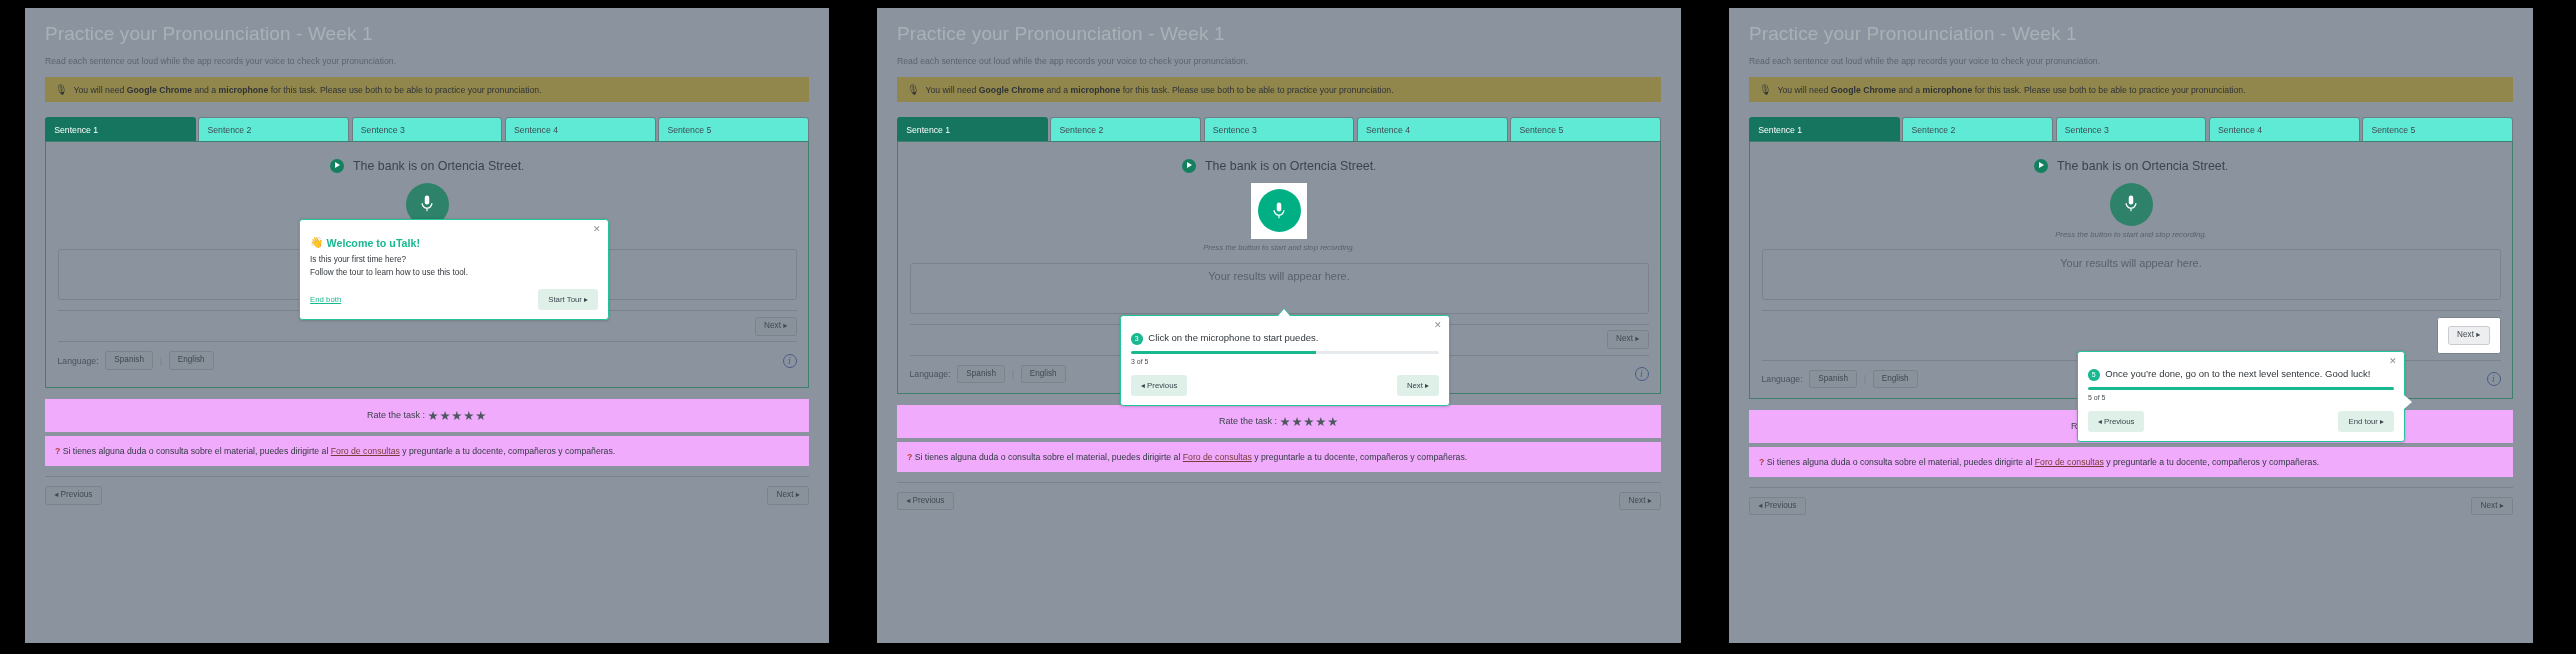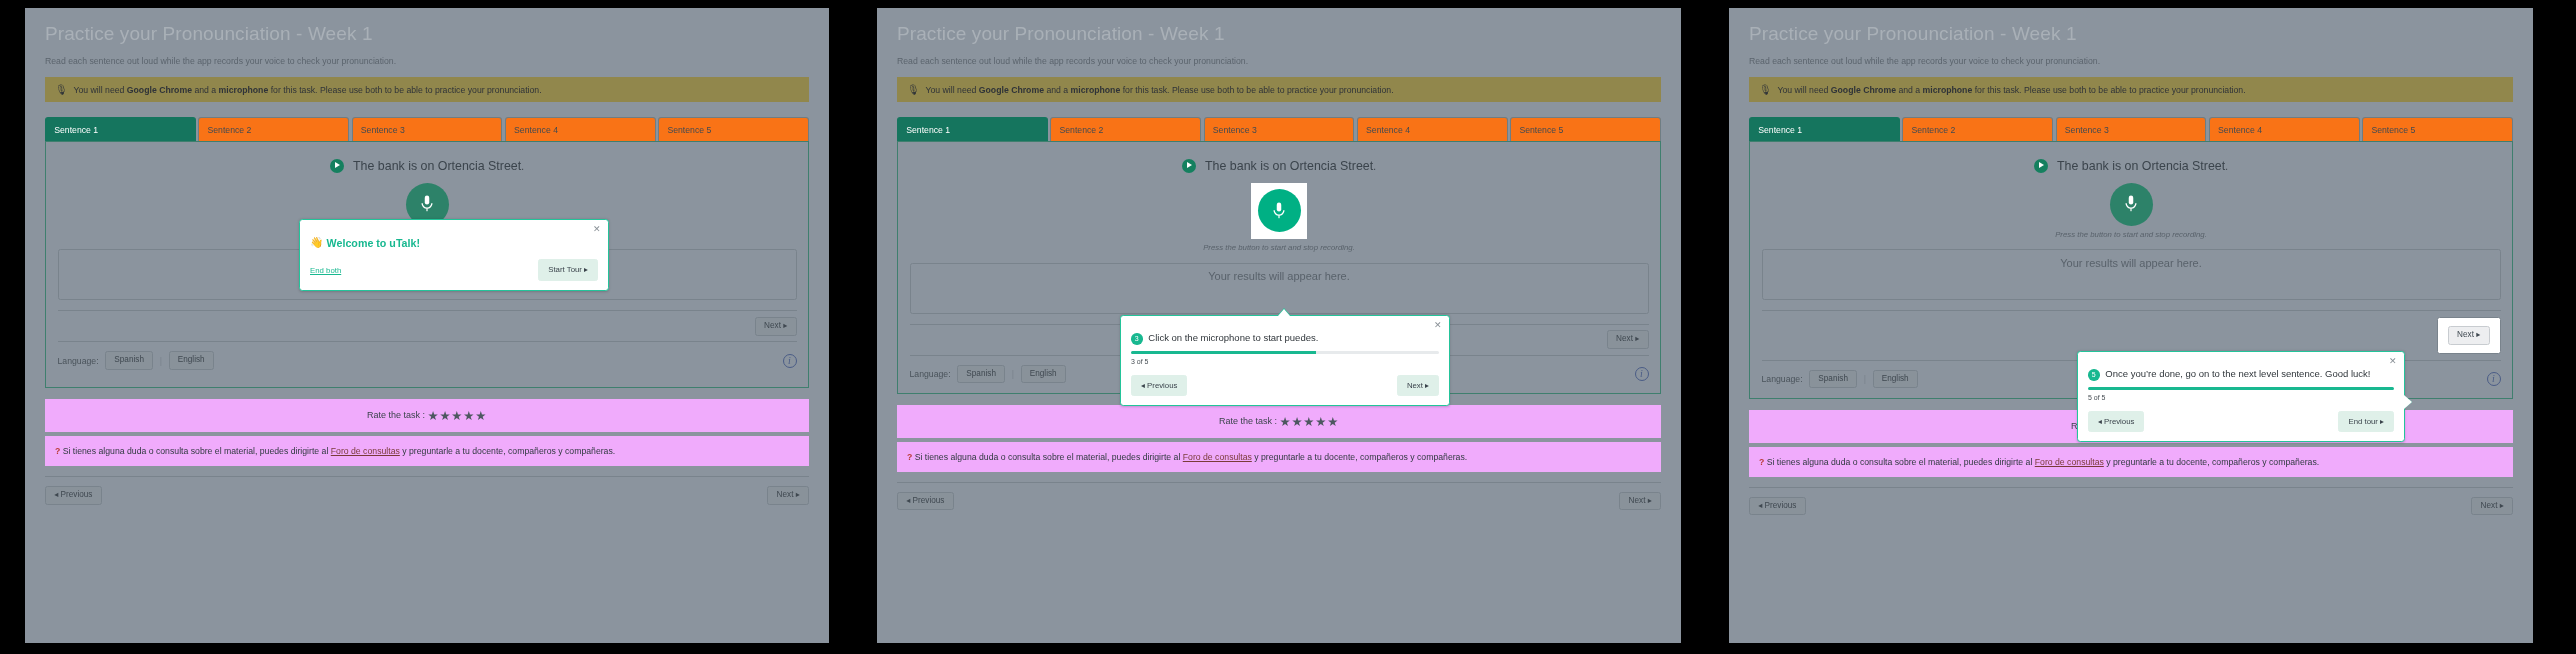--- a/index.html
+++ b/index.html
@@ -66,21 +66,21 @@
   
   .tabs {
     margin-top: 15px;
     display: flex;
     gap: 2.5px;
     font-size: 8.7px;
   }
   .tab {
     flex: 1 1 0;
     padding: 6.6px 8.2px;
-    background: #f97316;
+    background: #5eead4;
     color: #414a52;
     border-radius: 3.3px 3.3px 0 0;
     border: 0.8px solid #6f7d83;
     border-bottom: none;
   }
   .tab.active {
     background: #15755e;
     color: #ffffff;
     border-color: #15755e;
   }
@@ -435,20 +435,24 @@
         <span class="btn">Next ▸</span>
       </div>
     </div>
 
     <div class="popup" style="left:299px; top:219px; width:310px;">
       <span class="close">✕</span>
       <div class="popup-title-green">
         <span class="wave">👋</span>
         <span>Welcome to uTalk!</span>
       </div>
+      <div class="popup-body">
+        <div>Is this your first time here?</div>
+        <div>Follow the tour to learn how to use this tool.</div>
+      </div>
       <div class="popup-actions">
         <a href="#" class="link-green">End both</a>
         <span class="btn-ghost">Start Tour ▸</span>
       </div>
     </div>
   </div>
 
   <div class="panel">
     <div class="panel-inner">
       <div class="page-pad">

